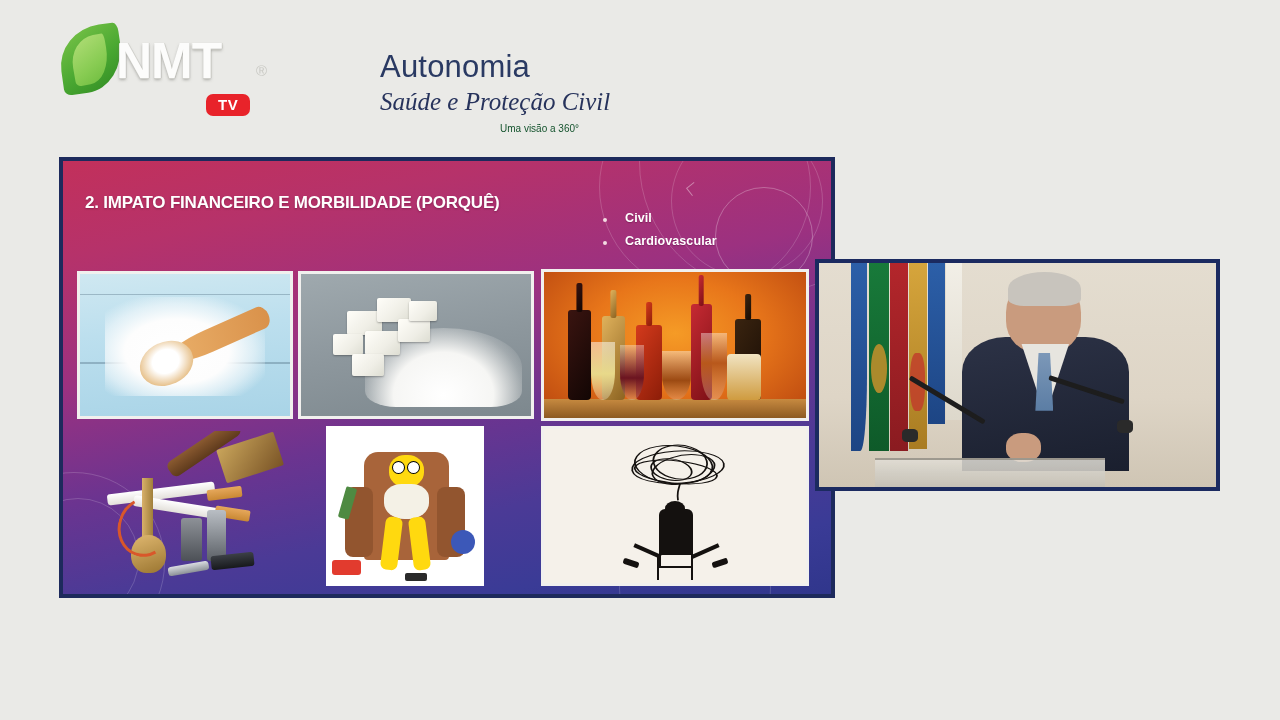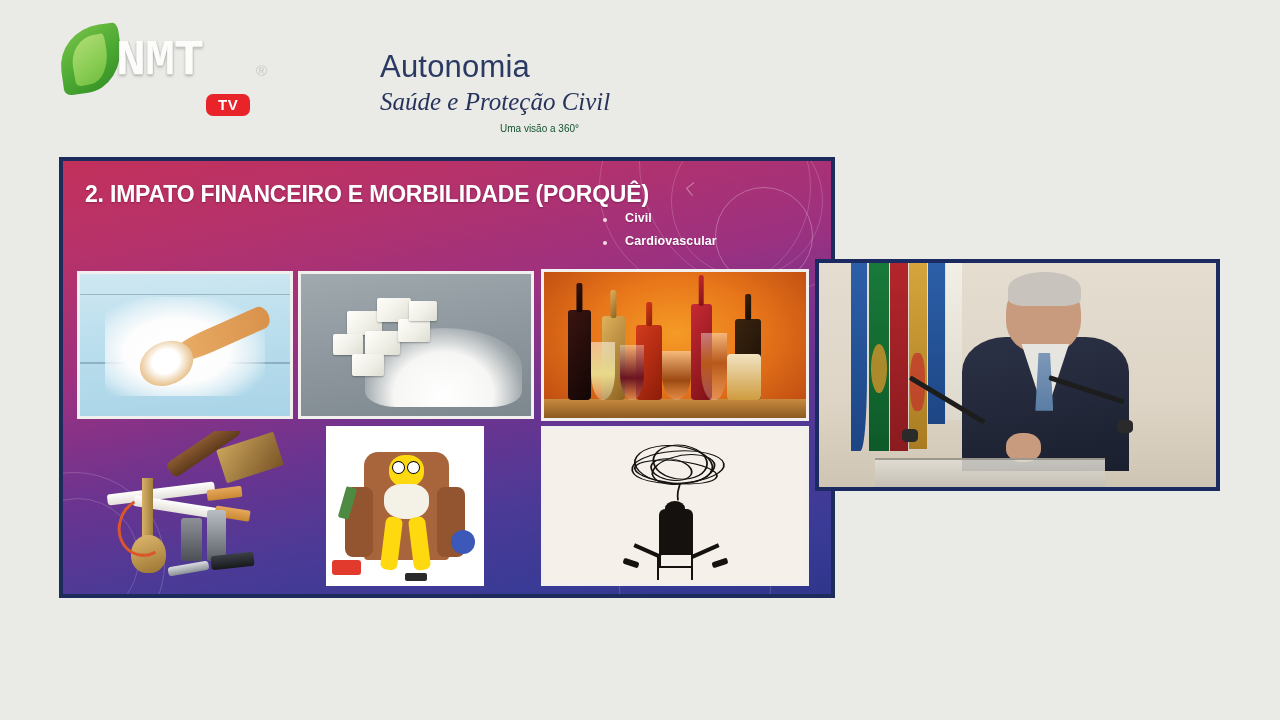--- a/index.html
+++ b/index.html
@@ -27,21 +27,21 @@
     background:linear-gradient(150deg,#b7e07c 0%,#8cce55 60%,#6ebd3e 100%);
     border-radius:70% 6% 60% 14% / 60% 16% 70% 10%;
     transform:rotate(-10deg);
     opacity:.95;
   }
   .nmt-text{
     position:absolute;left:60px;top:8px;
     font-size:50px;font-weight:700;letter-spacing:-1px;
     color:#fcfcfb;
     text-shadow:0 1px 0 #cfcfca,0 2px 3px rgba(120,120,115,.55),1px 0 0 #d8d8d3;
-    font-family:Liberation Mono, monospace;
+    font-family:Liberation Sans, sans-serif;
   }
   .reg-mark{
     position:absolute;left:200px;top:38px;
     font-size:15px;color:#c9c9c4;font-weight:400;
   }
   .tv-badge{
     position:absolute;left:150px;top:70px;
     background:#e8232a;color:#fff;
     font-size:15px;font-weight:700;letter-spacing:.5px;
     padding:2px 12px 3px;border-radius:7px;
@@ -84,22 +84,22 @@
   .r6{width:120px;height:120px;left:-46px;bottom:-26px;}
   .r7{width:150px;height:150px;right:60px;bottom:-70px;}
   .arrow-tick{
     position:absolute;right:133px;top:23px;width:9px;height:9px;
     border-left:1.5px solid rgba(255,255,255,.4);
     border-top:1.5px solid rgba(255,255,255,.4);
     transform:rotate(-38deg);
   }
 
   #slide-title{
-    position:absolute;left:22px;top:20px;
-    font-size:23px;font-weight:700;color:#ffffff;letter-spacing:-.2px;
+    position:absolute;left:22px;top:32px;
+    font-size:17px;font-weight:700;color:#ffffff;letter-spacing:-.2px;
     text-shadow:0 1px 2px rgba(60,0,30,.35);
     white-space:nowrap;
   }
   .bul-col{position:absolute;}
   .bul-left{left:40px;top:51px;}
   .bul-right{left:540px;top:50px;}
   .bullet-row{display:flex;align-items:flex-start;margin-bottom:9px;}
   .bullet-dot{
     width:4px;height:4px;background:#f3dbe2;border-radius:50%;
     margin:7px 18px 0 0;flex:0 0 auto;

